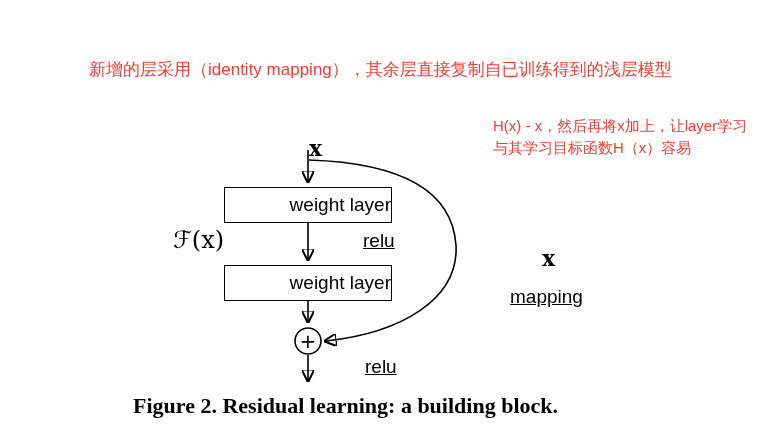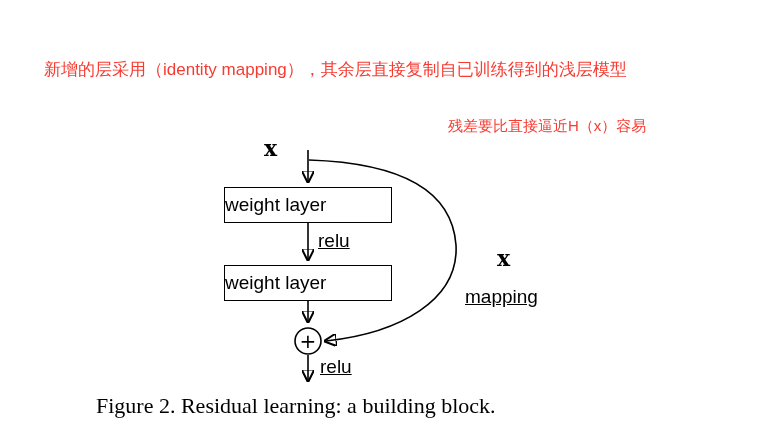--- a/index.html
+++ b/index.html
@@ -1,48 +1,49 @@
 <!DOCTYPE html>
 <html><head>
 <meta charset="utf-8">
 <style>
   html,body{margin:0;padding:0;background:#fff;}
   .page{
     position:relative;width:758px;height:436px;background:#ffffff;overflow:hidden;
     font-family:"Liberation Sans","DejaVu Sans",sans-serif;color:#000;
   }
-  .abs{position:absolute;white-space:nowrap;}
+  .abs{position:absolute;white-space:nowrap;margin-left:45px;}
   .red-note{color:#f73b31;font-size:17px;font-weight:400;}
   .red-note-small{color:#f73b31;font-size:15px;line-height:22px;font-weight:400;}
   .math{font-family:"DejaVu Serif","DejaVu Sans","Liberation Serif",serif;}
   .math-x{font-size:22px;font-weight:700;}
   .math-f{font-size:24px;}
   .sans-label{font-size:19px;font-family:"Liberation Sans","DejaVu Sans",sans-serif;text-decoration:underline;}
   .weight-box{
     position:absolute;left:224px;width:168px;height:36px;border:1.6px solid #000;
-    background:#fff;display:flex;align-items:center;justify-content:flex-start;
+    background:#fff;display:flex;align-items:center;justify-content:flex-end;
     font-size:19px;box-sizing:border-box;
   }
   .caption{
     font-family:"Liberation Serif","DejaVu Serif",serif;font-size:22px;color:#000;
   }
   .diagram-svg{position:absolute;left:0;top:0;width:758px;height:436px;}
   .diagram-svg line,.diagram-svg path{stroke:#000;stroke-width:1.6;fill:none;}
   .diagram-svg circle{stroke:#000;stroke-width:1.6;fill:#fff;}
   .plus-text{font-family:"DejaVu Sans",sans-serif;font-size:20px;fill:#000;}
 </style>
 </head>
 <body>
 
 <div class="page">
 
   <div class="abs red-note" style="left: 44px; top: 58px; color: rgb(247, 59, 49);">新增的层采用（identity mapping），其余层直接复制自已训练得到的浅层模型</div>
 
   <div class="abs" style="left:448px;top:115px;">
-    <div class="red-note-small" style="color: rgb(247, 59, 49);">残差要比直接逼近H（x）容易</div>
+    <div class="red-note-small" style="color: rgb(247, 59, 49);">H(x) - x，然后再将x加上，让layer学习</div>
+    <div class="red-note-small" style="color: rgb(247, 59, 49);">与其学习目标函数H（x）容易</div>
   </div>
 
   <svg class="diagram-svg" viewBox="0 0 758 436" aria-hidden="true">
     <defs>
       <marker id="arrow" viewBox="0 0 10 10" refX="8.2" refY="5" markerWidth="8" markerHeight="8" orient="auto">
         <path d="M0,0 L10,5 L0,10 z" fill="#000" stroke="none"></path>
       </marker>
     </defs>
     <line x1="308" y1="150" x2="308" y2="181" marker-end="url(#arrow)"></line>
     <line x1="308" y1="223" x2="308" y2="259" marker-end="url(#arrow)"></line>
@@ -54,26 +55,27 @@
   </svg>
 
   <div class="abs math math-x" style="left:264px;top:135px;">x</div>
 
   <div class="weight-box" style="top:187px;">
     <span>weight layer</span>
   </div>
 
   <div class="abs sans-label" style="left:318px;top:230px;">relu</div>
 
+  <div class="abs math math-f" style="left:128px;top:226px;">ℱ(x)</div>
 
   <div class="weight-box" style="top:265px;">
     <span>weight layer</span>
   </div>
 
   <div class="abs math math-x" style="left:497px;top:245px;">x</div>
   <div class="abs sans-label" style="left:465px;top:286px;">mapping</div>
 
 
   <div class="abs sans-label" style="left:320px;top:356px;">relu</div>
 
-  <div class="abs caption" style="left:96px;top:393px;">Figure 2. Residual learning: a building block.</div>
+  <div class="abs caption" style="left:88px;top:393px;font-weight:bold;">Figure 2. Residual learning: a building block.</div>
 
 </div>
 
 </body></html>

